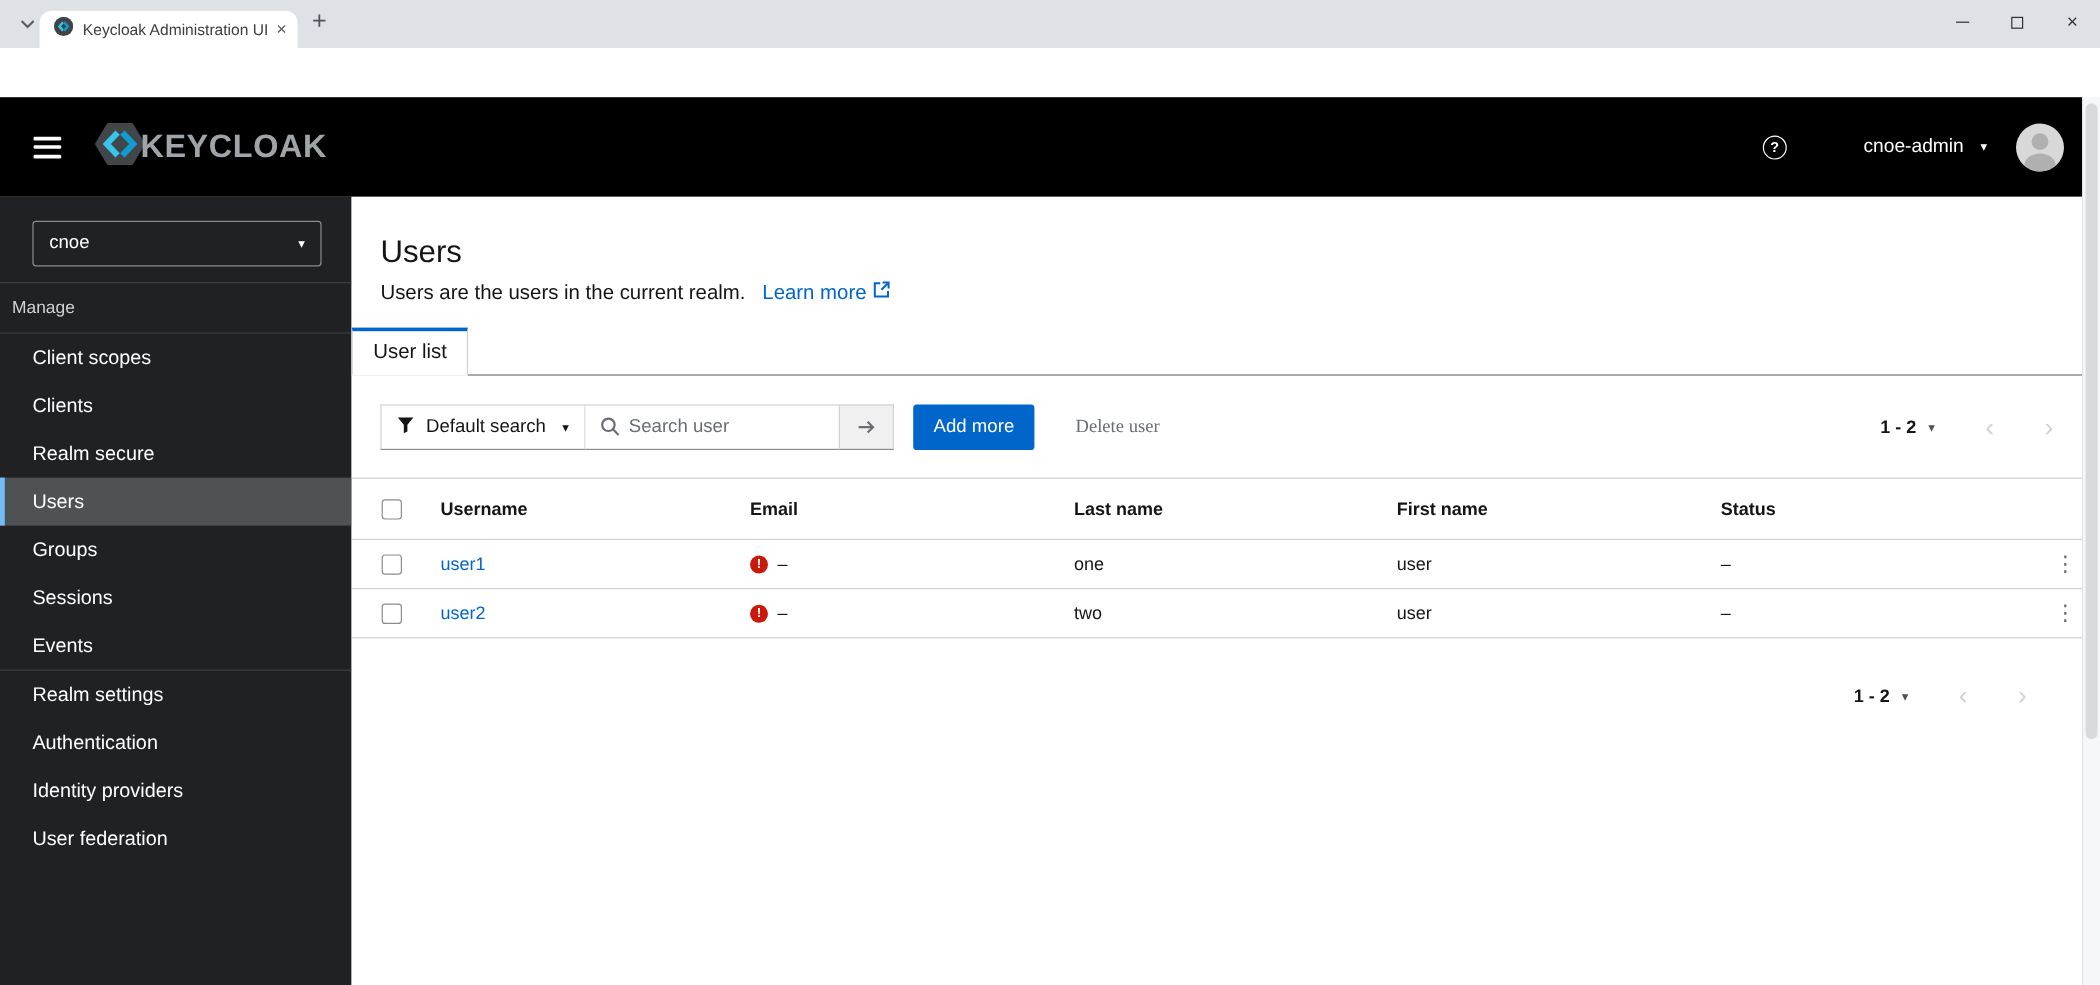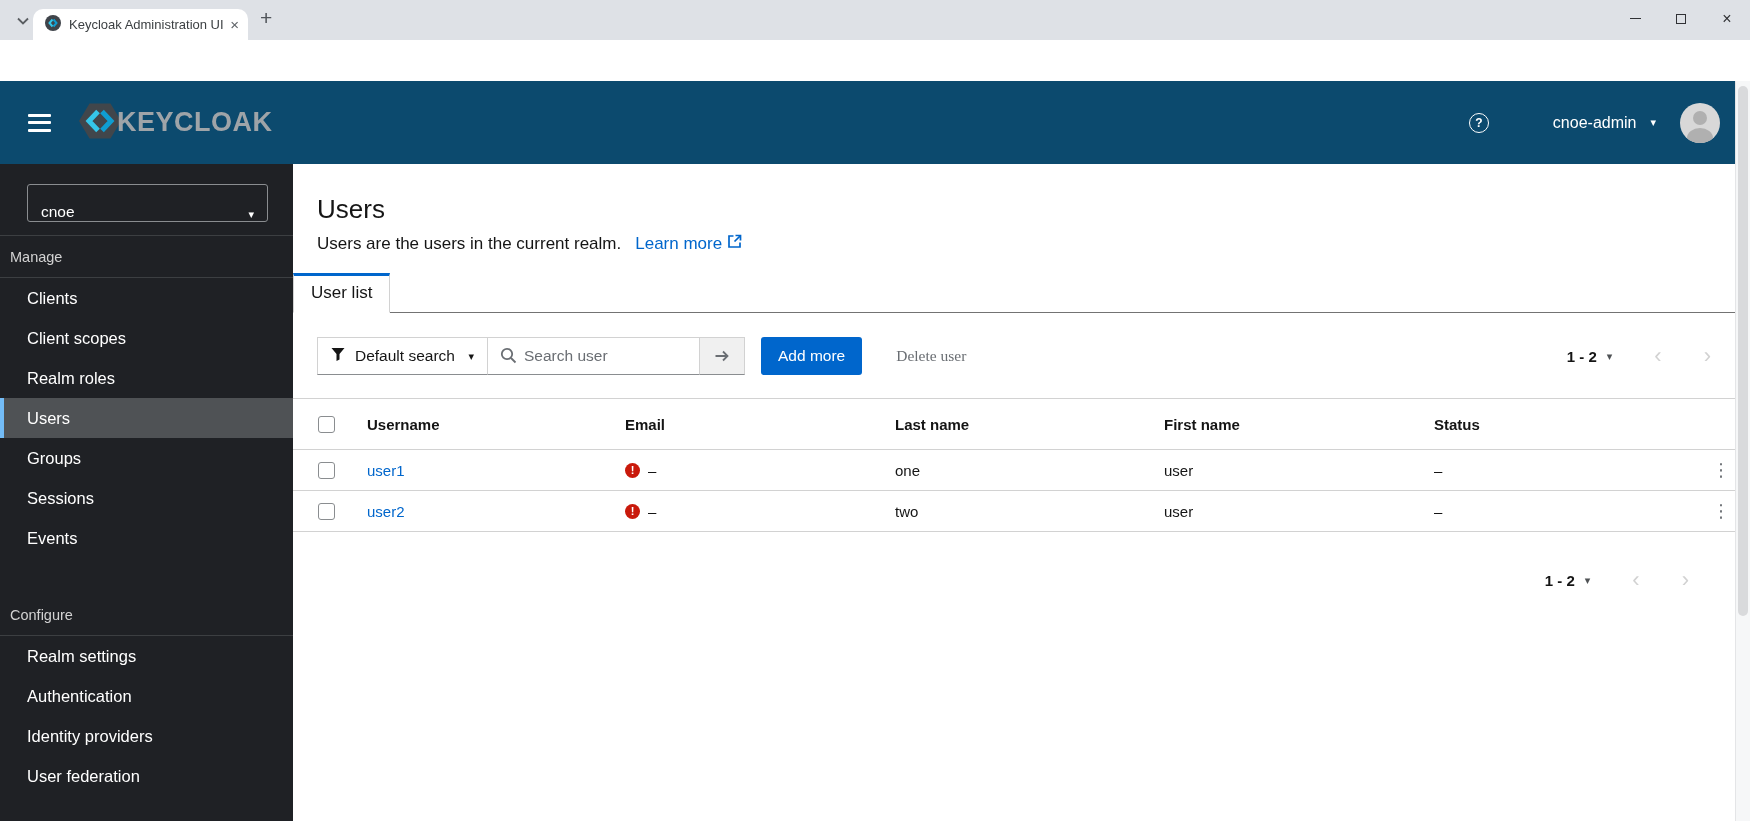--- a/index.html
+++ b/index.html
@@ -23,37 +23,37 @@
   .nav-ic { position:absolute; top:50px; cursor:pointer; }
   .omnibox { position:absolute; left:112px; top:47px; width:1508px; height:28px; border-radius:14px; background:#e9eef8; display:flex; align-items:center; padding-left:12px; }
   .not-secure-label { color:#d93025; font-size:13.5px; margin-left:7px; }
   .url-text { font-size:14px; color:#202124; margin-left:12px; white-space:nowrap; }
   .url-https { color:#c5221f; text-decoration:line-through; }
   .star-ic { position:absolute; left:1634px; top:51px; font-size:18px; color:#5f6368; line-height:1; cursor:pointer; }
   .profile-ic { position:absolute; left:1680px; top:51px; cursor:pointer; }
   .chrome-kebab { position:absolute; left:1724px; top:50px; font-size:17px; color:#5f6368; cursor:pointer; }
 
   
-  .masthead { position:absolute; left:0; top:81px; width:1735px; height:83px; background:#0c4a6e; display:flex; align-items:center; }
+  .masthead { position:absolute; left:0; top:81px; width:1735px; height:83px; background:#000000; display:flex; align-items:center; }
   .hamburger { margin-left:28px; width:23px; cursor:pointer; }
   .hamburger div { height:3px; background:#fff; border-radius:1px; margin-bottom:4.5px; }
   .hamburger div:last-child { margin-bottom:0; }
   .kc-logo { display:flex; align-items:center; margin-left:23px; }
   .kc-brand { font-size:27px; font-weight:700; letter-spacing:0.5px; color:#9fa4a8; margin-left:-7px; }
   .mast-right { margin-left:auto; display:flex; align-items:center; padding-right:15px; }
   .help-circle { width:20px; height:20px; border:1.7px solid #fff; border-radius:50%; display:flex; align-items:center; justify-content:center; font-size:12px; font-weight:700; color:#fff; cursor:pointer; }
   .mast-user { margin-left:64px; font-size:16px; color:#fff; cursor:pointer; display:flex; align-items:center; }
   .mast-caret { margin-left:14px; font-size:11px; color:#fff; }
   .avatar { margin-left:24px; width:40px; height:40px; border-radius:50%; background:#d8d8d8; position:relative; overflow:hidden; cursor:pointer; }
   .avatar-head { position:absolute; left:13px; top:8px; width:14px; height:14px; border-radius:50%; background:#b0b0b0; }
   .avatar-body { position:absolute; left:7px; top:25px; width:26px; height:20px; border-radius:50%; background:#b0b0b0; }
 
   
   .sidebar { position:absolute; left:0; top:164px; width:293px; height:657px; background:#1f2125; }
-  .realm-box { margin:20px 25px 0 27px; height:38px; border:1px solid #8a8d90; border-radius:3px; display:flex; align-items:flex-end; justify-content:space-between; padding:0 13px; cursor:pointer; }
+  .realm-box { margin:20px 25px 0 27px; height:38px; border:1px solid #8a8d90; border-radius:3px; display:flex; align-items:center; justify-content:space-between; padding:0 13px; cursor:pointer; }
   .realm-name { font-size:15.5px; font-weight:500; color:#fff; }
   .realm-caret { font-size:11px; color:#fff; }
   .nav-divider { height:1px; background:#3c3f42; margin-top:13px; }
   .nav-group-title { padding:13px 0 12px 10px; font-size:14.5px; color:#d2d2d2; }
   .nav-list { list-style:none; }
   .nav-item { height:40px; display:flex; align-items:center; padding-left:27px; font-size:16.5px; color:#fff; cursor:pointer; }
   .nav-item.selected { background:#4f5255; border-left:4px solid #73bcf7; padding-left:23px; }
   .configure-gap { margin-top:36px; }
 
   
@@ -202,29 +202,28 @@
 
 <nav class="sidebar">
   <div class="realm-box">
     <span class="realm-name">cnoe</span>
     <span class="realm-caret">▾</span>
   </div>
   <div class="nav-divider"></div>
   <div class="nav-group-title">Manage</div>
   <div class="nav-divider" style="margin-top:0;"></div>
   <ul class="nav-list">
+    <li class="nav-item">Client scopes</li>
     <li class="nav-item">Clients</li>
-    <li class="nav-item">Client scopes</li>
-    <li class="nav-item">Realm roles</li>
+    <li class="nav-item">Realm secure</li>
     <li class="nav-item selected">Users</li>
     <li class="nav-item">Groups</li>
     <li class="nav-item">Sessions</li>
     <li class="nav-item">Events</li>
   </ul>
-  <div class="nav-group-title configure-gap">Configure</div>
   <div class="nav-divider" style="margin-top:0;"></div>
   <ul class="nav-list">
     <li class="nav-item">Realm settings</li>
     <li class="nav-item">Authentication</li>
     <li class="nav-item">Identity providers</li>
     <li class="nav-item">User federation</li>
   </ul>
 </nav>
 
 <main class="content">

